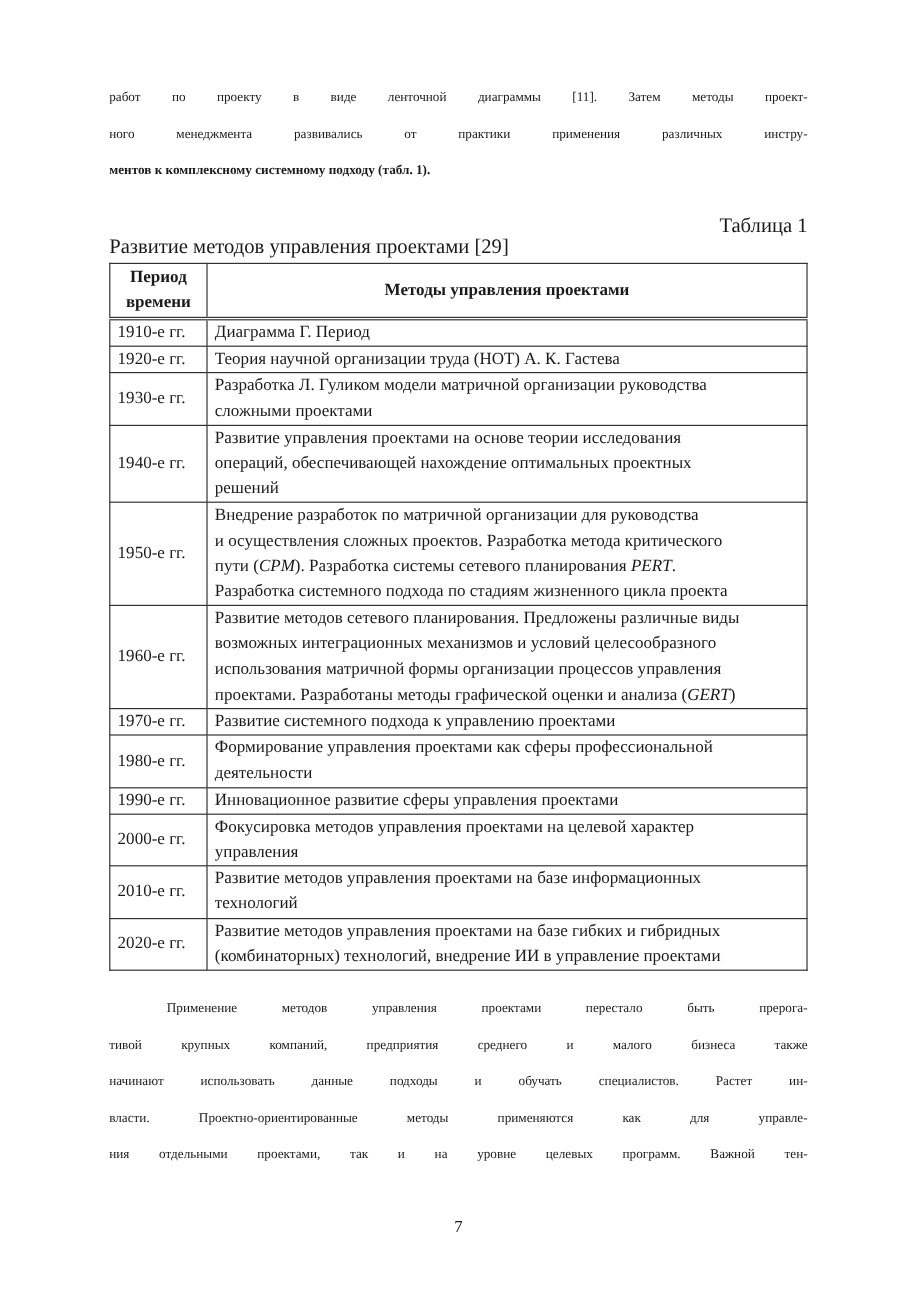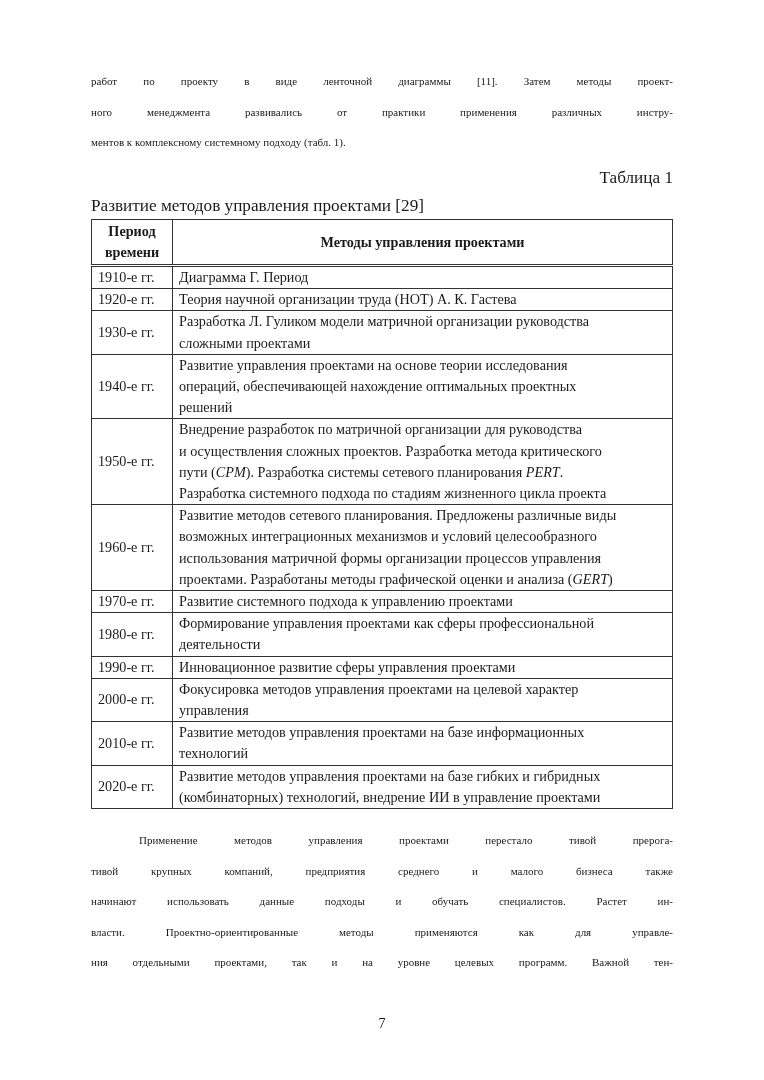--- a/index.html
+++ b/index.html
@@ -6,26 +6,26 @@
   body {
     width: 764px; height: 1080px; position: relative; overflow: hidden;
     font-family: "Liberation Serif", "DejaVu Serif", serif; color: #1a1a1a;
   }
   .para {
     position: absolute; left: 91px; width: 582px;
     font-size: 11px; line-height: 30.5px; text-align: justify;
     margin: 0;
   }
   .para .ln { display: block; text-align: justify; text-align-last: justify; white-space: nowrap; }
-  .para .ln.last { text-align-last: left; }
+  .para .ln.last { text-align-last: left; font-weight: bold; }
   .para .ln.indent { text-indent: 48px; }
   #p1 { top: 66px; }
   #p2 { top: 825px; }
   .tbl-label {
-    position: absolute; right: 91px; top: 168px;
+    position: absolute; right: 91px; top: 178px;
     font-size: 17.2px; margin: 0;
   }
   .tbl-title {
     position: absolute; left: 91px; width: 582px; top: 196px;
     font-size: 17.2px; margin: 0;
   }
   table.doc {
     position: absolute; left: 91px; top: 219px; width: 582px;
     border-collapse: collapse; font-size: 14.2px; line-height: 21.2px; padding-left: 34px;
   }
@@ -149,20 +149,20 @@
         <td class="period">2020-е гг.</td>
         <td class="method">
           <span class="ml">Развитие методов управления проектами на базе гибких и гибридных</span>
           <span class="ml">(комбинаторных) технологий, внедрение ИИ в управление проектами</span>
         </td>
       </tr>
     </tbody>
 </table>
 
 <div class="para" id="p2">
-  <span class="ln indent">Применение методов управления проектами перестало тивой прерога-</span>
+  <span class="ln indent">Применение методов управления проектами перестало быть прерога-</span>
   <span class="ln">тивой крупных компаний, предприятия среднего и малого бизнеса также</span>
   <span class="ln">начинают использовать данные подходы и обучать специалистов. Растет ин-</span>
   <span class="ln">власти. Проектно-ориентированные методы применяются как для управле-</span>
   <span class="ln">ния отдельными проектами, так и на уровне целевых программ. Важной тен-</span>
 </div>
 
 <p class="page-num">7</p>
 
 </body></html>

